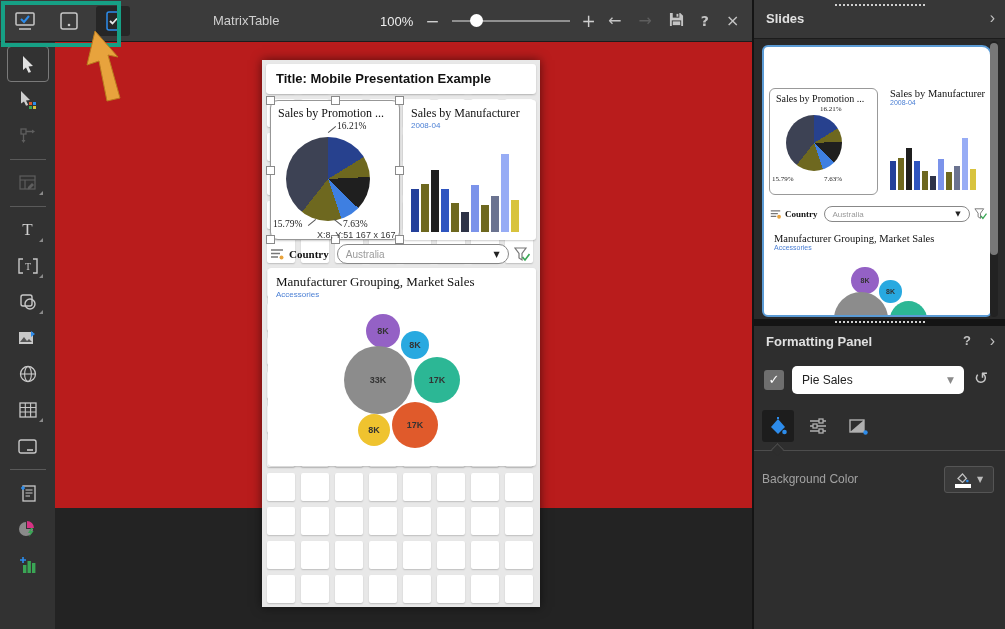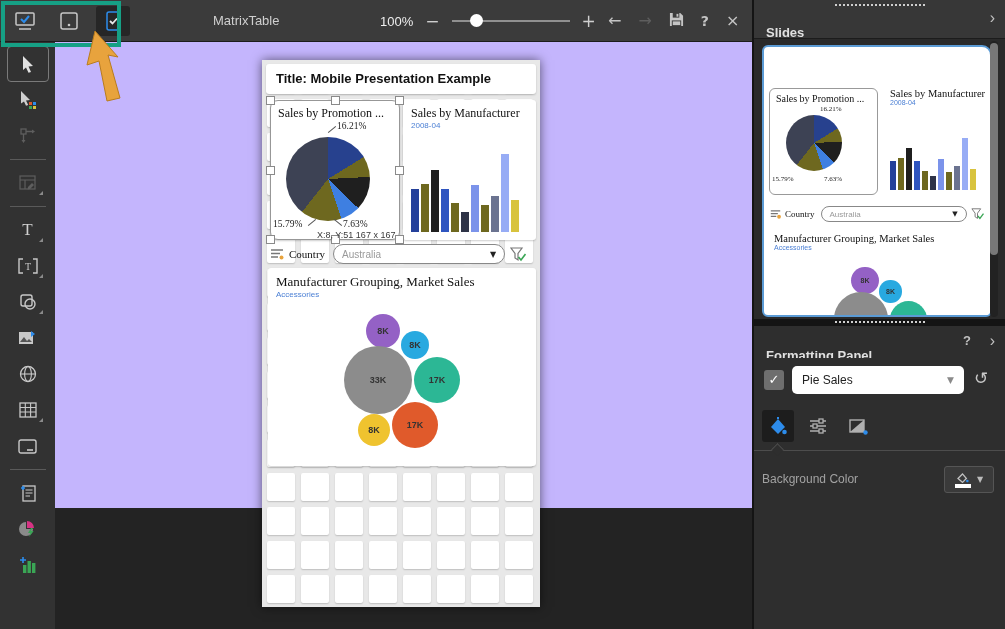--- a/index.html
+++ b/index.html
@@ -35,21 +35,21 @@
              display:flex; flex-direction:column; align-items:center; padding-top:4px; }
   .tool { width:42px; height:36px; display:flex; align-items:center; justify-content:center;
           position:relative; cursor:pointer; flex:0 0 auto; }
   .tool.active { border:1px solid #7a7a7a; border-radius:4px; }
   .tool .sub { position:absolute; right:6px; bottom:6px; width:0; height:0;
                border-left:4px solid transparent; border-bottom:4px solid #8a8a8a; }
   .side-div { width:36px; height:1px; background:#5a5a5a; margin:5px 0; flex:0 0 auto; }
   .t-glyph { font-family:"Liberation Serif",serif; font-size:17px; color:#d0d0d0; }
 
   
-  .workspace { position:absolute; left:55px; top:42px; width:697px; height:466px; background:#c4b5fd; }
+  .workspace { position:absolute; left:55px; top:42px; width:697px; height:466px; background:#b91c1c; }
   .canvas-page { position:absolute; left:207px; top:18px; width:278px; height:547px; background:#e8e8e8;
                  box-shadow:0 0 10px rgba(0,0,0,.55); overflow:hidden; }
   .grid-layer { position:absolute; left:0; top:0; display:grid; grid-template-columns:repeat(8,28px);
                 grid-auto-rows:28px; gap:6px; padding:5px; }
   .grid-cell { background:#fff; border-radius:2px; box-shadow:0 1px 1.5px rgba(0,0,0,.18); }
 
   .widget { position:absolute; background:#fff; border-radius:3px; box-shadow:0 1px 2px rgba(0,0,0,.2); }
   .w-title { font-family:"Liberation Serif",serif; font-size:12px; color:#111; }
   .w-sub   { font-size:8px; color:#4a7fd4; }
 
@@ -64,39 +64,39 @@
   .handle { position:absolute; width:9px; height:9px; background:#fff; border:1px solid #8a8a8a; z-index:5; }
 
   .bar-widget { left:141px; top:40px; width:133px; height:140px; padding:6px 0 0 8px; }
   .bars { position:absolute; left:8px; right:8px; bottom:8px; height:78px; display:flex;
           align-items:flex-end; gap:2px; }
   .bars .bar { width:8px; flex:0 0 auto; }
 
   .sel-info { position:absolute; left:55px; top:170px; width:160px; font-size:9px; color:#3a3a3a; z-index:6; }
 
   .filter-row { position:absolute; left:8px; top:183px; width:268px; height:22px; display:flex; align-items:center; }
-  .filter-label { font-family:"Liberation Serif",serif; font-weight:normal; font-size:11px; color:#111; margin-right:8px; }
+  .filter-label { font-family:"Liberation Serif",serif; font-weight:bold; font-size:11px; color:#111; margin-right:8px; }
   .dd { position:relative; height:20px; background:#fff; border:1px solid #888; border-radius:10px;
         display:flex; align-items:center; padding:0 8px; }
   .dd-main { width:172px; }
   .dd .ph { font-size:10px; color:#9a9a9a; flex:1; }
   .dd .caret { font-size:8px; color:#222; font-family:"DejaVu Sans",sans-serif; }
 
   .bubble-widget { left:6px; top:208px; width:268px; height:198px; padding:6px 0 0 8px; }
   .bubble-box { position:absolute; left:0; top:0; width:100%; height:100%; overflow:hidden; }
   .bubble { position:absolute; border-radius:50%; display:flex; align-items:center; justify-content:center;
             color:#333; font-weight:bold; }
   .bubbles-main .bubble { font-size:9px; }
   .bubbles-mini .bubble { font-size:7px; }
 
   
   .rightpanel { position:absolute; left:752px; top:0; width:253px; height:629px; background:#2e2e2e;
                 border-left:2px solid #141414; }
   .rp-header { position:relative; height:39px; background:#373737; border-bottom:1px solid #1c1c1c; }
-  .rp-header .rp-title { position:absolute; left:12px; top:11px; font-size:13px; font-weight:bold; color:#e0e0e0;margin-top:14px; }
+  .rp-header .rp-title { position:absolute; left:12px; top:11px; font-size:13px; font-weight:bold; color:#e0e0e0; }
   .rp-header .chev { position:absolute; right:10px; top:9px; font-size:16px; color:#c0c0c0; cursor:pointer; }
   .drag-dots { position:absolute; left:50%; transform:translateX(-50%); width:90px; border-top:2px dotted #cfcfcf; }
 
   .slides-body { position:relative; height:280px; background:#2a2a2a; overflow:hidden; }
   .thumb-card { position:absolute; left:8px; top:6px; width:230px; height:272px; background:#fff;
                 border:2px solid #5b9bd5; border-radius:6px 10px 6px 6px; overflow:hidden; cursor:pointer; }
   .m-pie-widget { position:absolute; left:5px; top:41px; width:109px; height:107px; border:1px solid #999;
                   border-radius:6px; padding:4px 0 0 6px; }
   .m-pie-widget .w-title { font-size:10px; }
   .m-pie-circle { position:absolute; left:16px; top:26px; width:56px; height:56px; border-radius:50%; }

